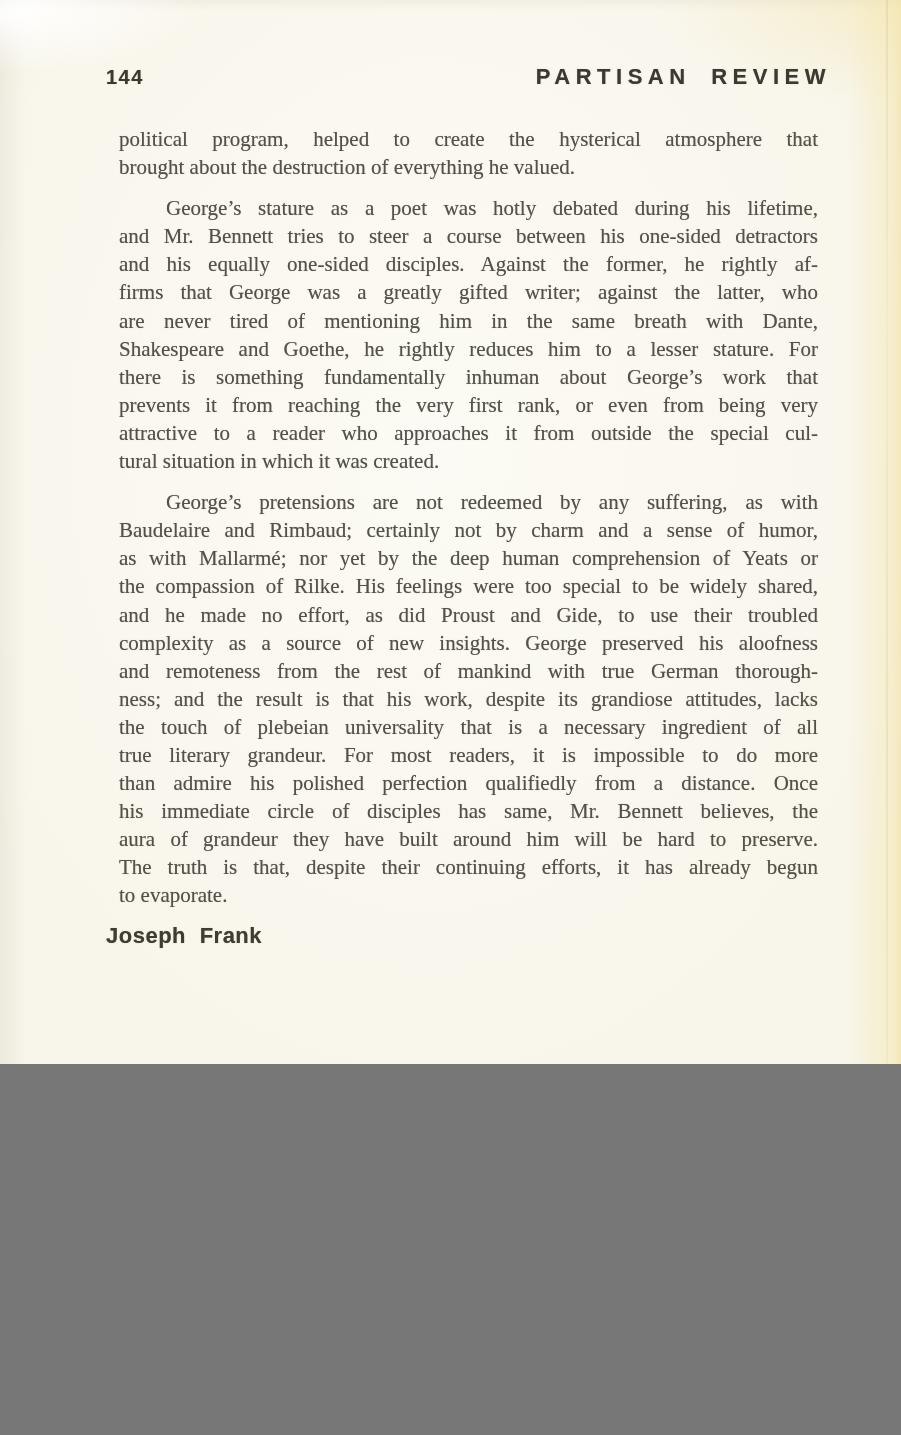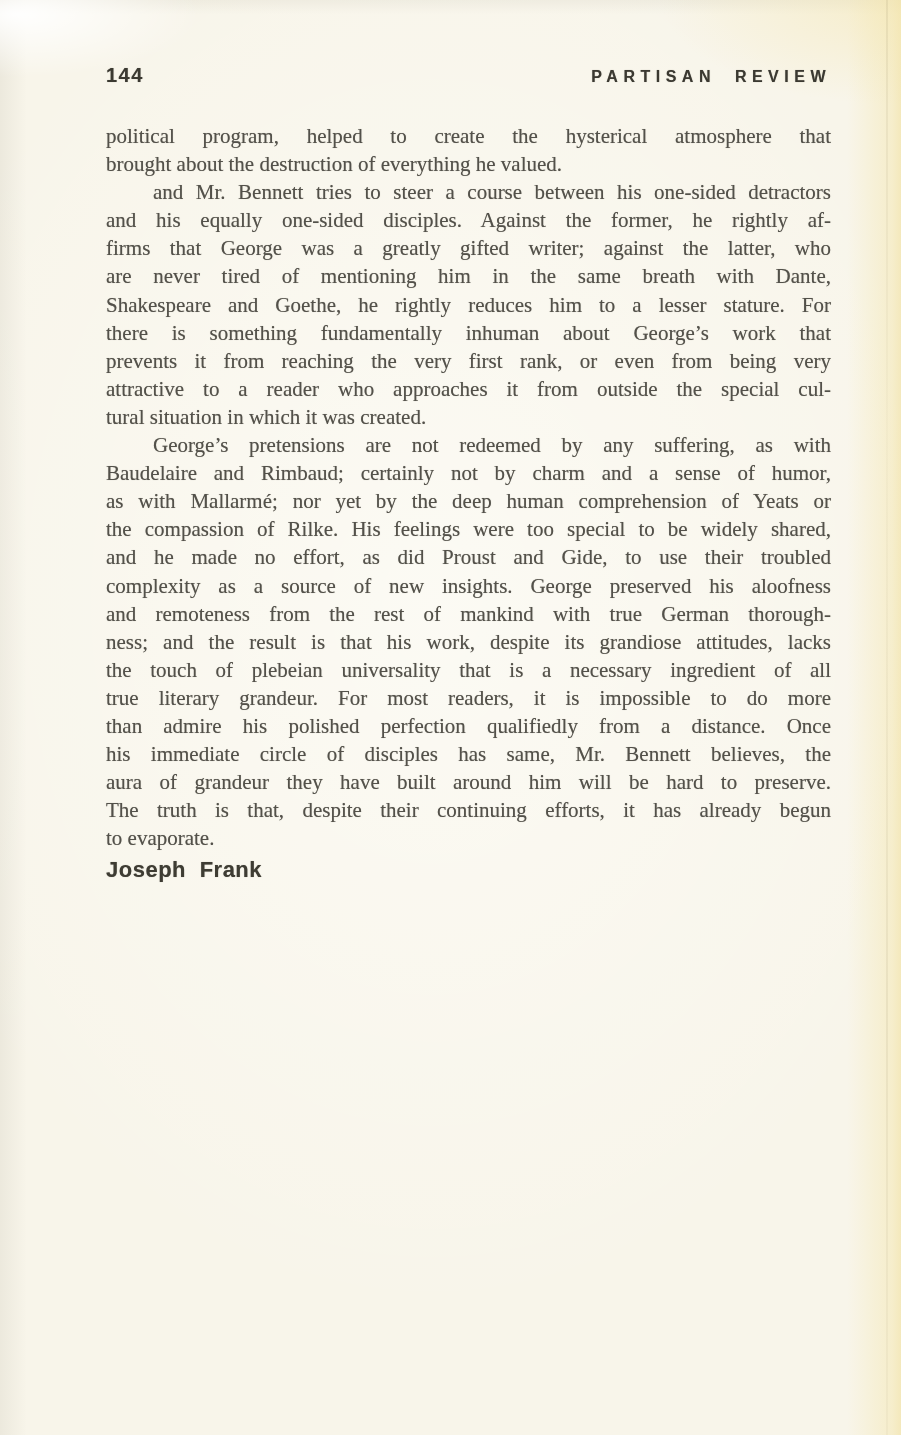--- a/index.html
+++ b/index.html
@@ -4,21 +4,21 @@
 <title>Partisan Review — p. 144</title>
 <style>
   html, body {
     margin: 0;
     padding: 0;
     background: #777;
   }
   .page {
     position: relative;
     width: 901px;
-    height: 1435px;
+    height: 1064px;
     margin: 0 auto;
     overflow: hidden;
     background-color: #f8f5ea;
     background-image:
       
       radial-gradient(ellipse 260px 90px at 2% 1%, rgba(255,255,255,0.95), rgba(255,255,255,0) 70%),
       
       radial-gradient(ellipse 320px 140px at 100% 0%, rgba(244,230,176,0.55), rgba(244,230,176,0) 75%),
       
       linear-gradient(to right, rgba(246,233,182,0) 94%, rgba(243,228,166,0.45) 99%, rgba(240,222,150,0.55) 100%),
@@ -56,32 +56,32 @@
     font-family: "Liberation Sans", "DejaVu Sans", sans-serif;
     font-weight: bold;
     color: #3b3931;
     text-shadow: 0 0 0.8px rgba(70,68,58,0.55);
   }
   .folio {
     font-size: 20px;
     letter-spacing: 1.5px;
   }
   .journal-title {
-    font-size: 16px;
+    font-size: 22px;
     letter-spacing: 5.5px;
     word-spacing: 9px;
   }
   .article-body {
     margin-top: 35px;
     font-size: 21px;
     line-height: 28.1px;
     color: #53514a;
     text-shadow: 0 0 0.7px rgba(92,90,80,0.55);
   }
-  .paragraph { margin: 0; }
+  .paragraph { margin: 13px; }
   .line {
     text-align: justify;
     text-align-last: justify;
   }
   .line.last {
     text-align-last: left;
   }
   .paragraph.indent .line:first-child {
     text-indent: 47px;
   }
@@ -109,20 +109,21 @@
       <span class="folio">144</span>
       <span class="journal-title">PARTISAN REVIEW</span>
     </div>
 
     <div class="article-body">
         <div class="paragraph">
           <div class="line">political program, helped to create the hysterical atmosphere that</div>
           <div class="line last">brought about the destruction of everything he valued.</div>
         </div>
         <div class="paragraph indent">
+          <div class="line">George’s stature as a poet was hotly debated during his lifetime,</div>
           <div class="line">and Mr. Bennett tries to steer a course between his one-sided detractors</div>
           <div class="line">and his equally one-sided disciples. Against the former, he rightly af-</div>
           <div class="line">firms that George was a greatly gifted writer; against the latter, who</div>
           <div class="line">are never tired of mentioning him in the same breath with Dante,</div>
           <div class="line">Shakespeare and Goethe, he rightly reduces him to a lesser stature. For</div>
           <div class="line">there is something fundamentally inhuman about George’s work that</div>
           <div class="line">prevents it from reaching the very first rank, or even from being very</div>
           <div class="line">attractive to a reader who approaches it from outside the special cul-</div>
           <div class="line last">tural situation in which it was created.</div>
         </div>

